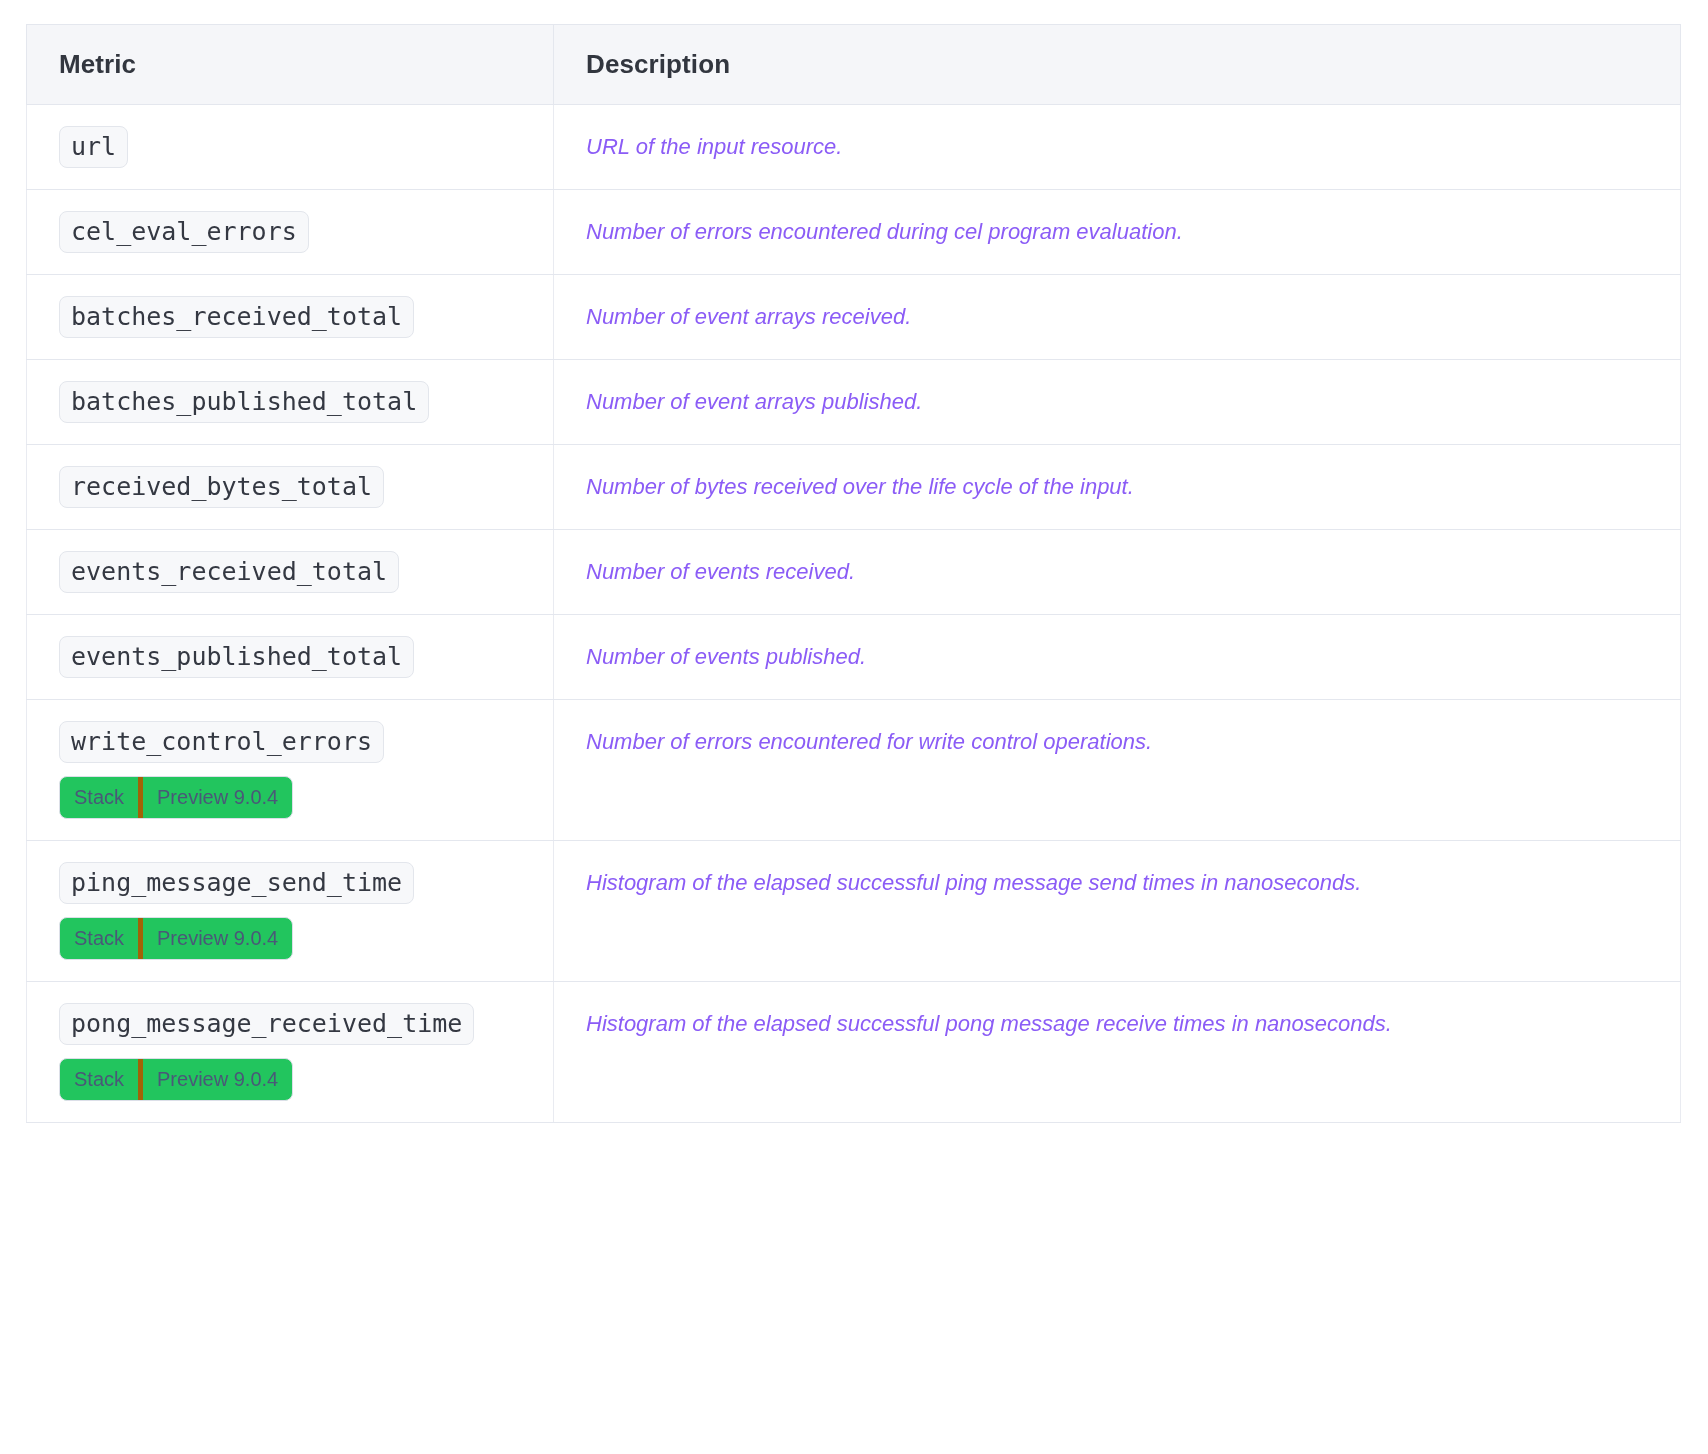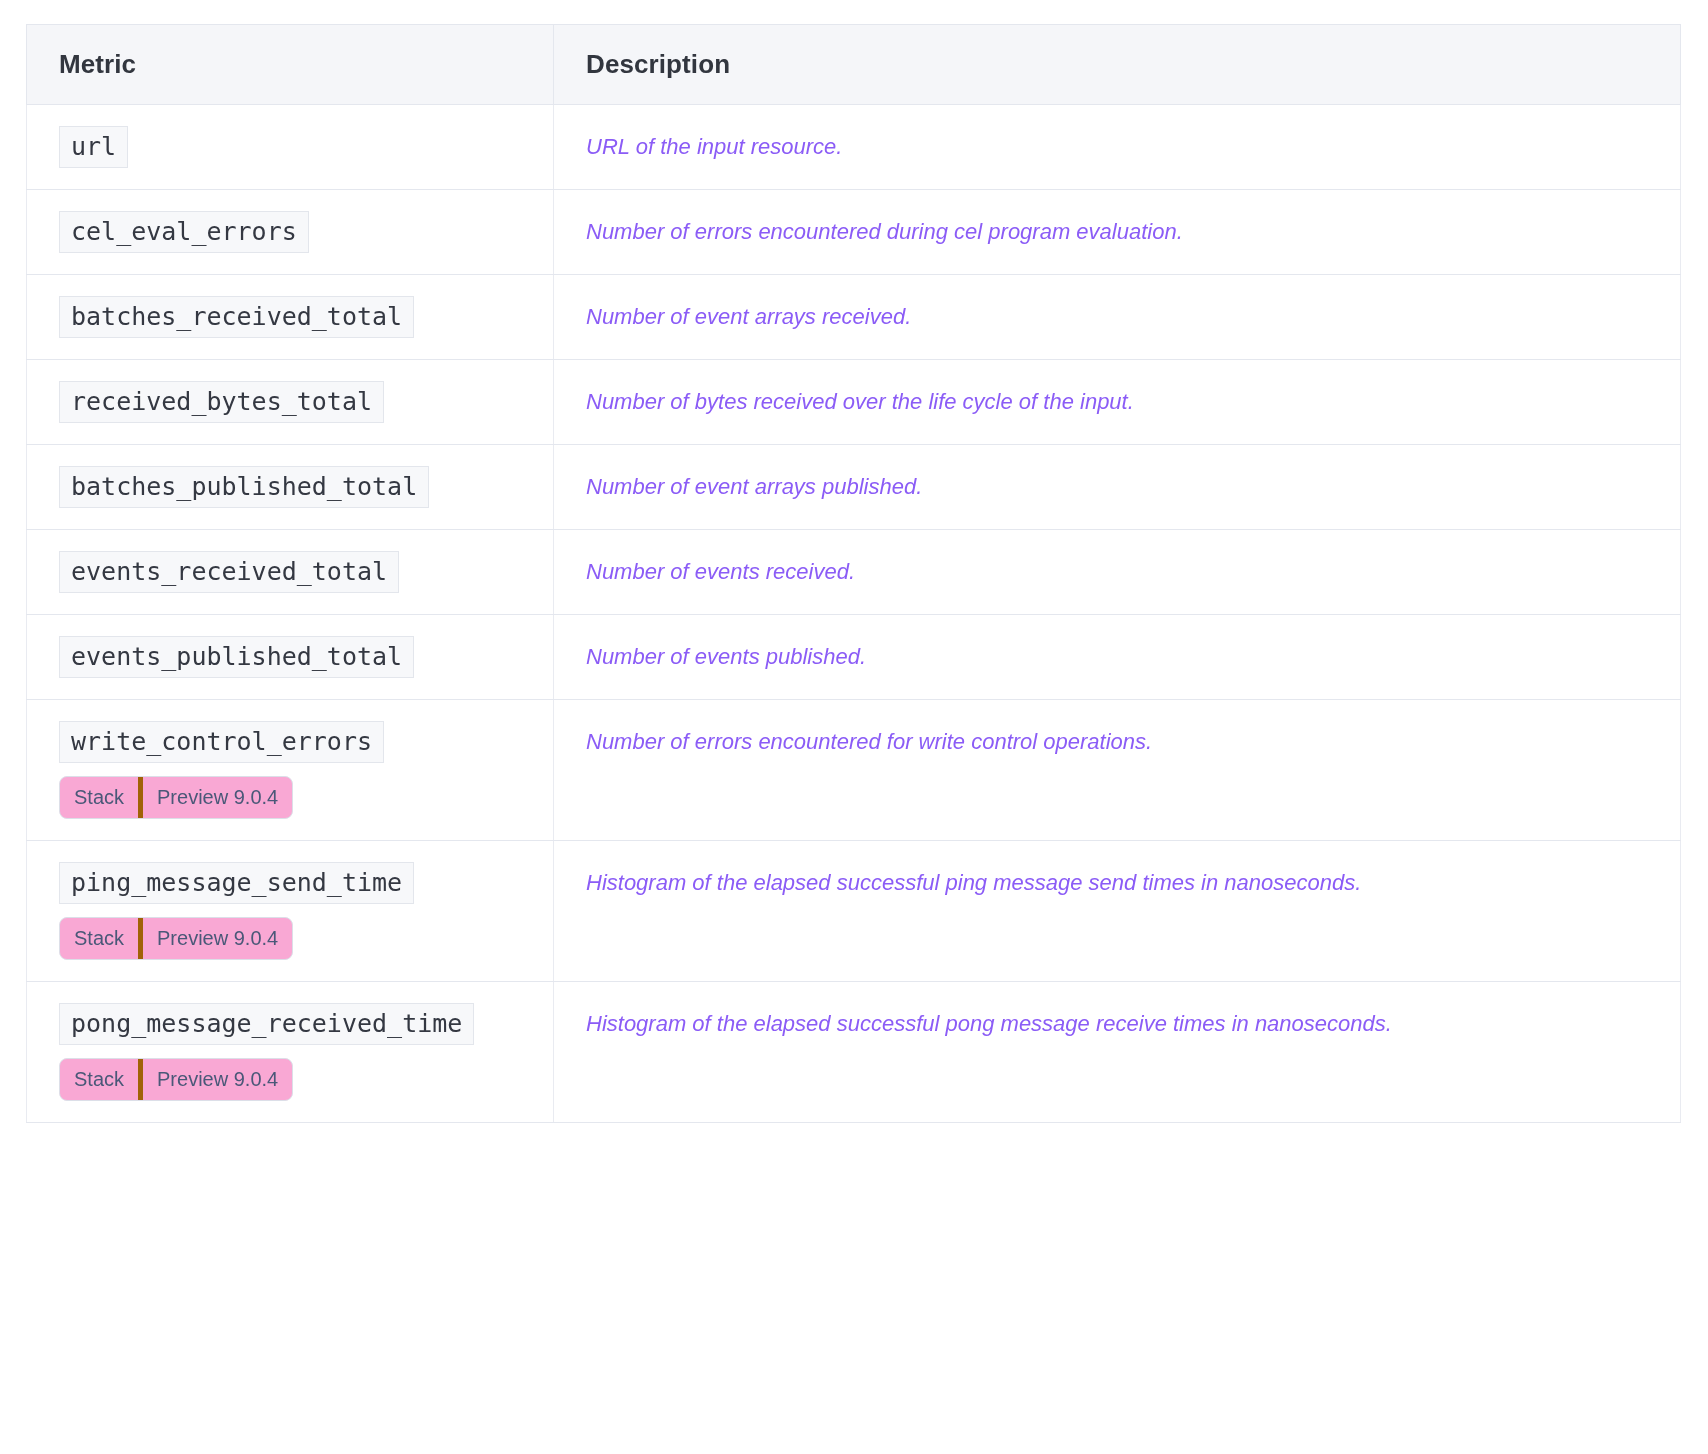--- a/index.html
+++ b/index.html
@@ -51,30 +51,30 @@
 
   
   .chip {
     display: inline-block;
     font-family: "DejaVu Sans Mono", "Liberation Mono", monospace;
     font-size: 25px;
     line-height: 1;
     color: #343842;
     background: #f7f8fa;
     border: 1px solid #e3e6ec;
-    border-radius: 0;
+    border-radius: 8px;
     padding: 7px 11px 8px 11px;
   }
 
   
   .badge {
     display: inline-flex;
     align-items: flex-start;
     margin-top: 13px;
-    background: #f9a8d4;
+    background: #22c55e;
     border: 1px solid #dcdfe8;
     border-radius: 8px;
     overflow: hidden;
     font-size: 20px;
     line-height: 1;
     color: #4a5878;
     white-space: nowrap;
   }
 
   .badge .badge-section {
@@ -142,38 +142,38 @@
 
     </td>
     <td>
       <div class="description">Number of event arrays received.</div>
     </td>
   </tr>
 
   <tr>
     <td>
       <div>
+        <span class="chip">batches_published_total</span>
+      </div>
+
+    </td>
+    <td>
+      <div class="description">Number of event arrays published.</div>
+    </td>
+  </tr>
+
+  <tr>
+    <td>
+      <div>
         <span class="chip">received_bytes_total</span>
       </div>
 
     </td>
     <td>
       <div class="description">Number of bytes received over the life cycle of the input.</div>
-    </td>
-  </tr>
-
-  <tr>
-    <td>
-      <div>
-        <span class="chip">batches_published_total</span>
-      </div>
-
-    </td>
-    <td>
-      <div class="description">Number of event arrays published.</div>
     </td>
   </tr>
 
   <tr>
     <td>
       <div>
         <span class="chip">events_received_total</span>
       </div>
 
     </td>

